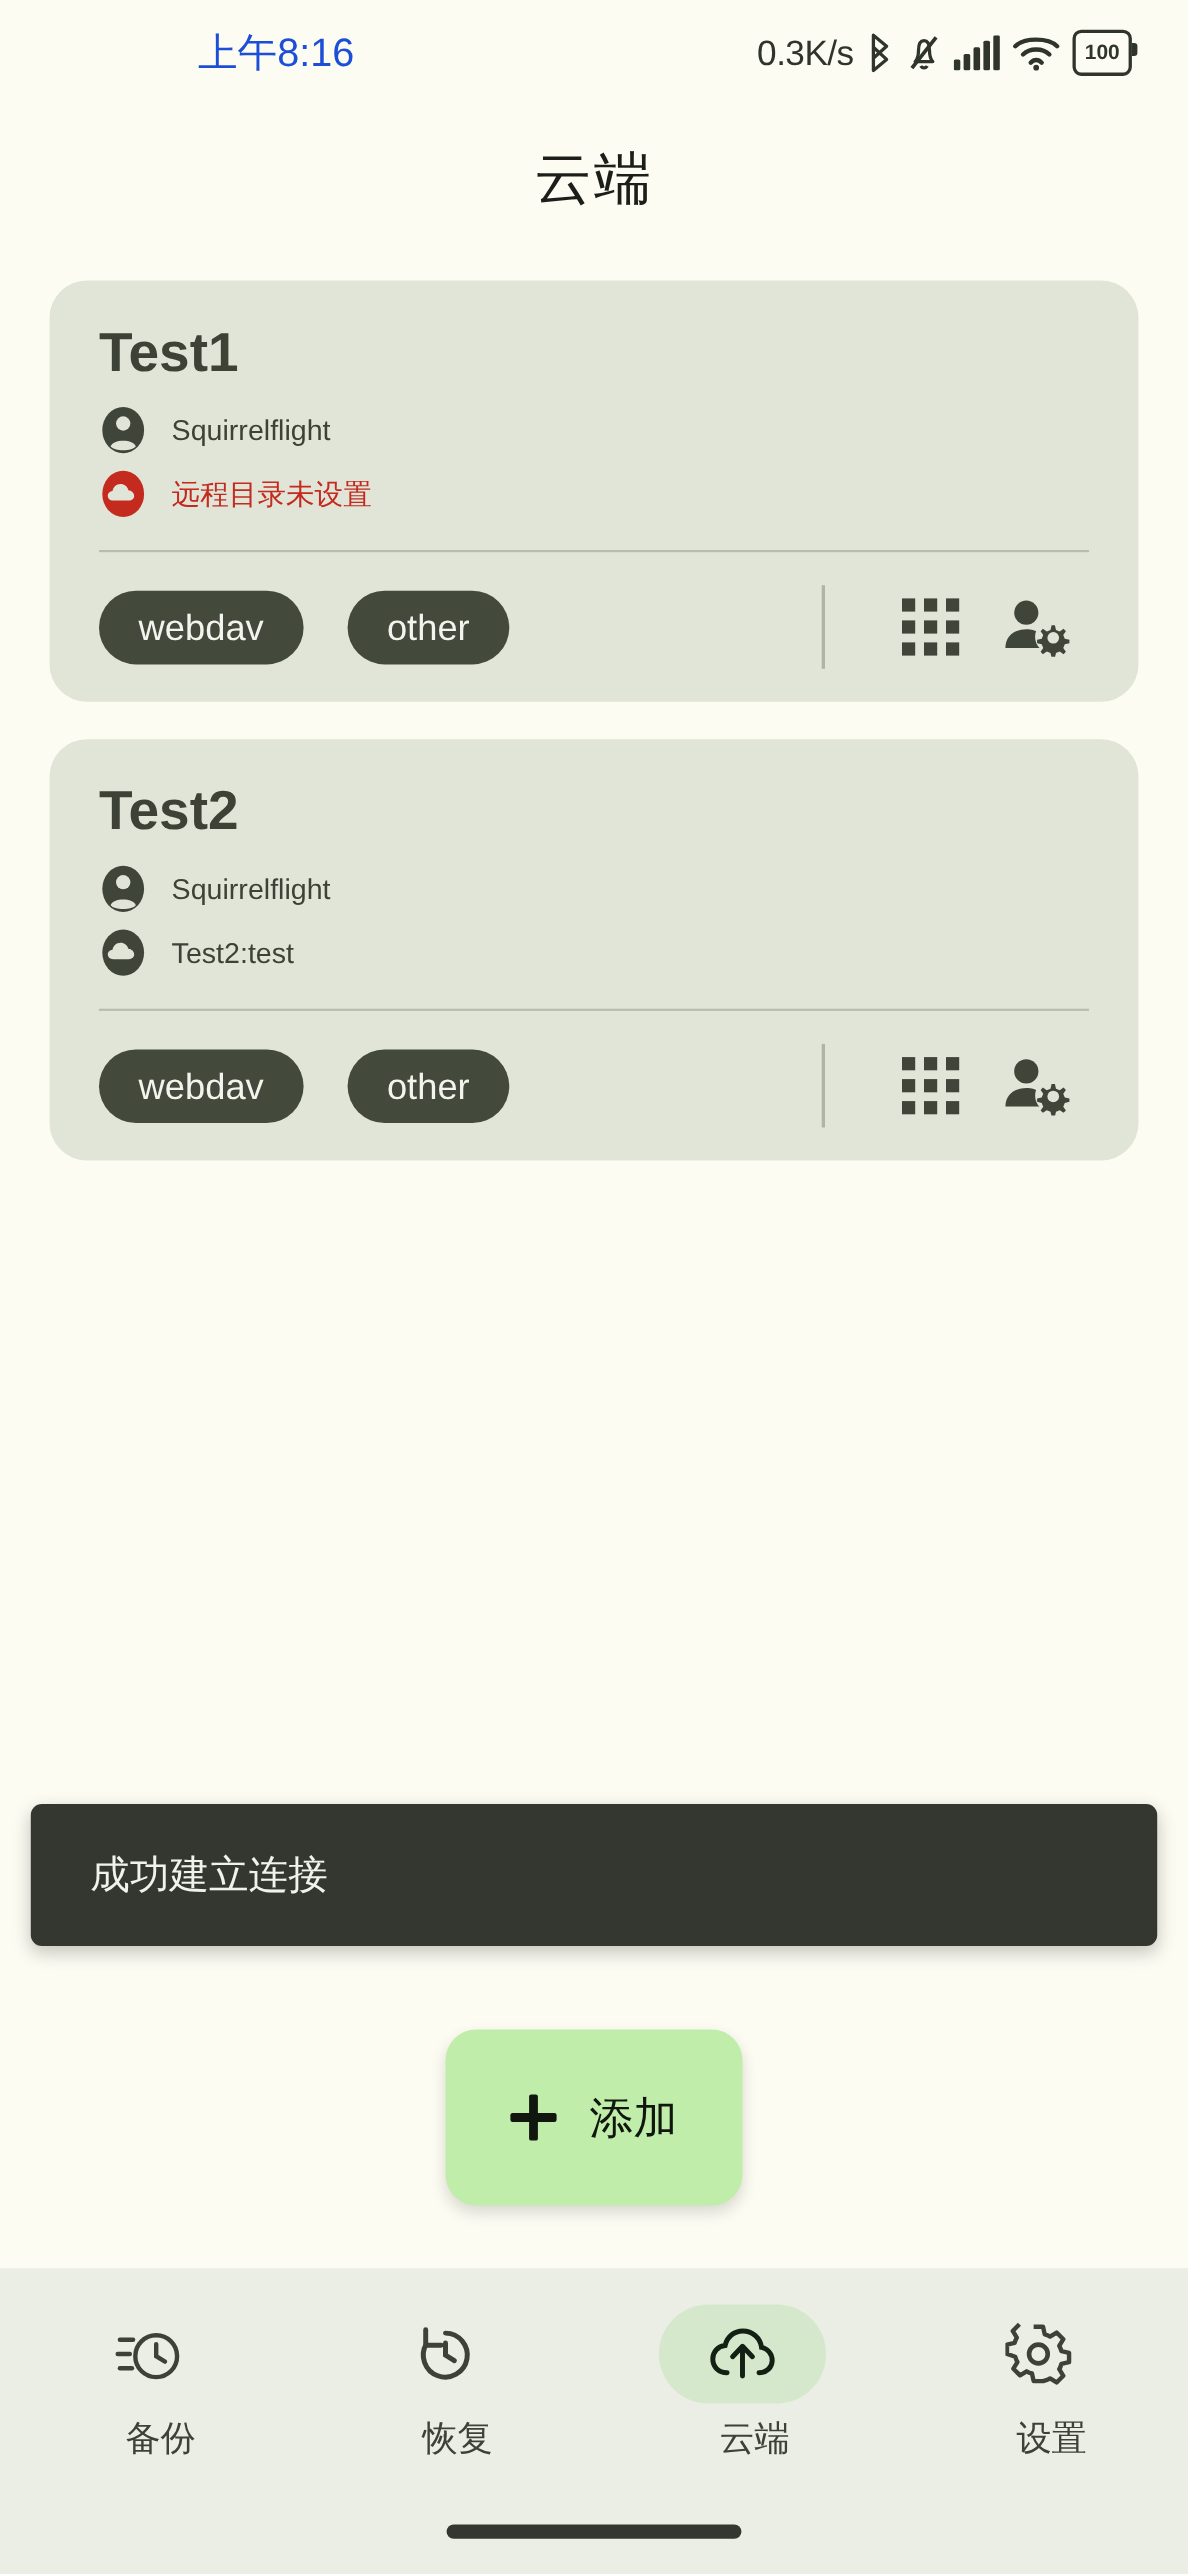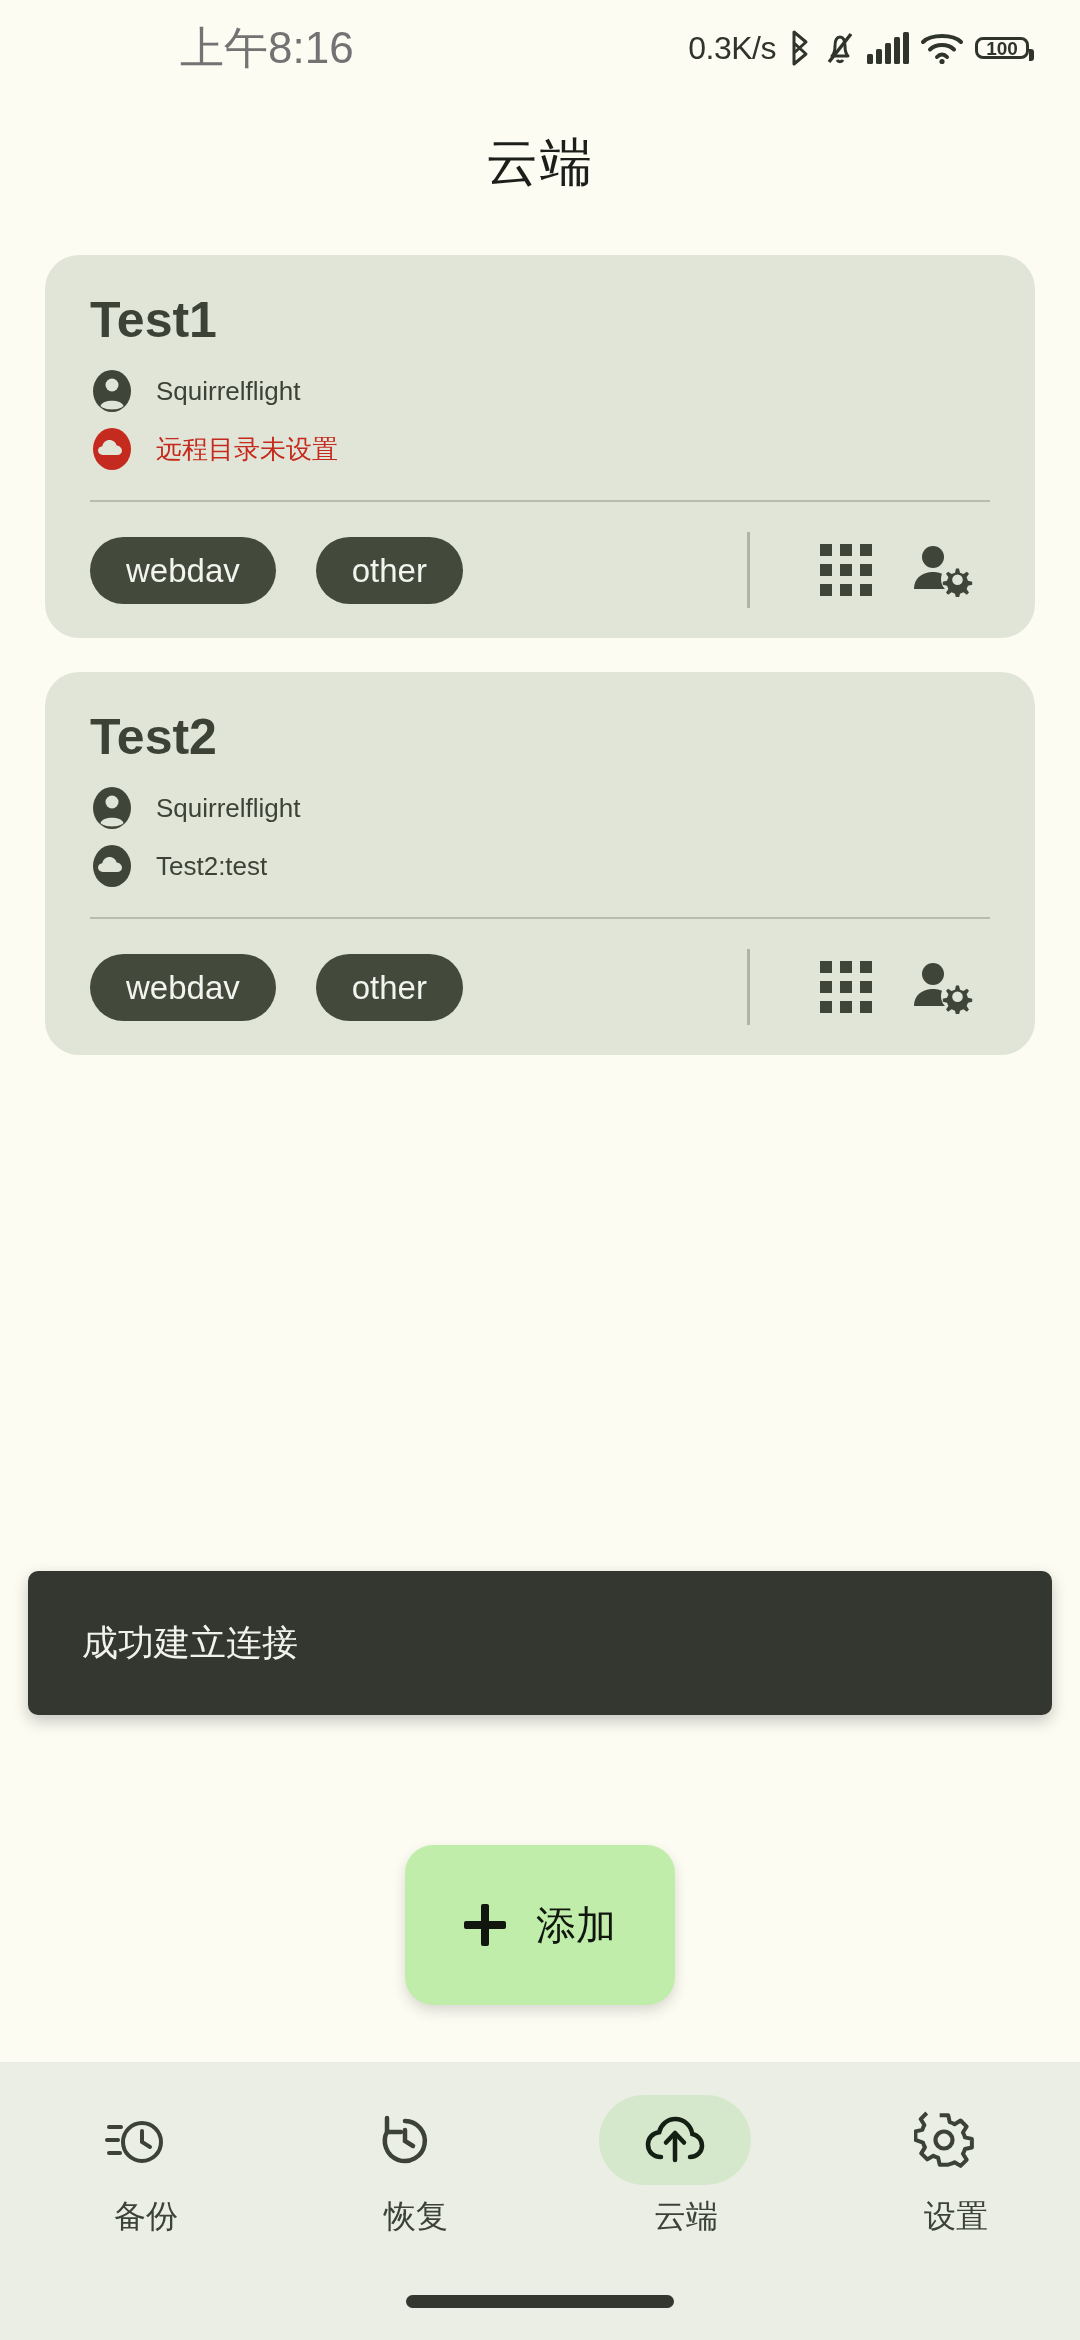--- a/index.html
+++ b/index.html
@@ -19,22 +19,22 @@
 
   
   .status-bar {
     height: 96px;
     display: flex;
     align-items: center;
     padding: 0 40px;
     position: relative;
   }
   .status-time {
-    font-size: 44px;
-    color: #737373;
+    font-size: 36px;
+    color: #1d4ed8;
     letter-spacing: 0px;
     margin-left: 140px;
   }
   .status-right {
     position: absolute;
     right: 51px;
     top: 0;
     height: 96px;
     display: flex;
     align-items: center;
@@ -42,21 +42,21 @@
   }
   .net-speed {
     font-size: 32px;
     color: #30352C;
     letter-spacing: -0.5px;
   }
   .status-ico { display: block; }
 
   .battery {
     width: 54px;
-    height: 22px;
+    height: 42px;
     border: 3px solid #30352C;
     border-radius: 8px;
     position: relative;
     display: flex;
     align-items: center;
     justify-content: center;
   }
   .battery::after {
     content: "";
     position: absolute;
@@ -182,22 +182,22 @@
     grid-template-rows: repeat(3, 12px);
     gap: 8px;
   }
   .grid-icon i { background: #3F4539; display: block; }
 
   
   .snackbar {
     position: absolute;
     left: 28px;
     right: 28px;
-    top: 1571px;
-    height: 144px;
+    top: 1640px;
+    height: 129px;
     background: #33372F;
     border-radius: 10px;
     display: flex;
     align-items: center;
     padding: 0 54px;
     box-shadow: 0 6px 16px rgba(0,0,0,0.22);
   }
   .snackbar-text {
     color: #F2F2EC;
     font-size: 36px;

